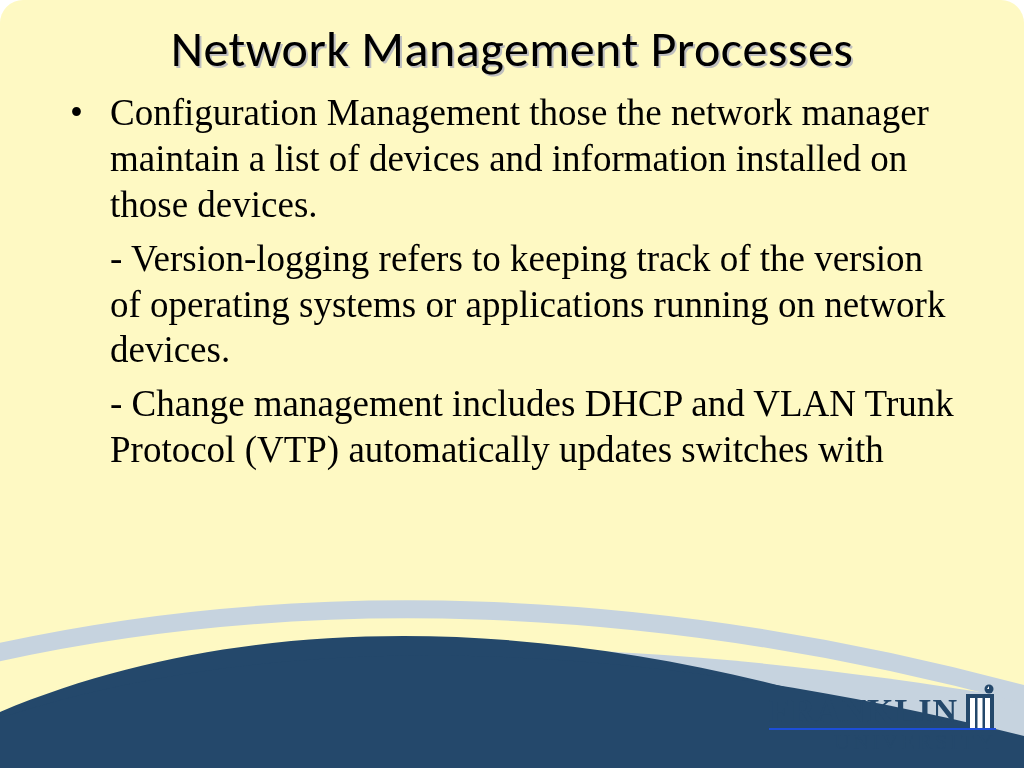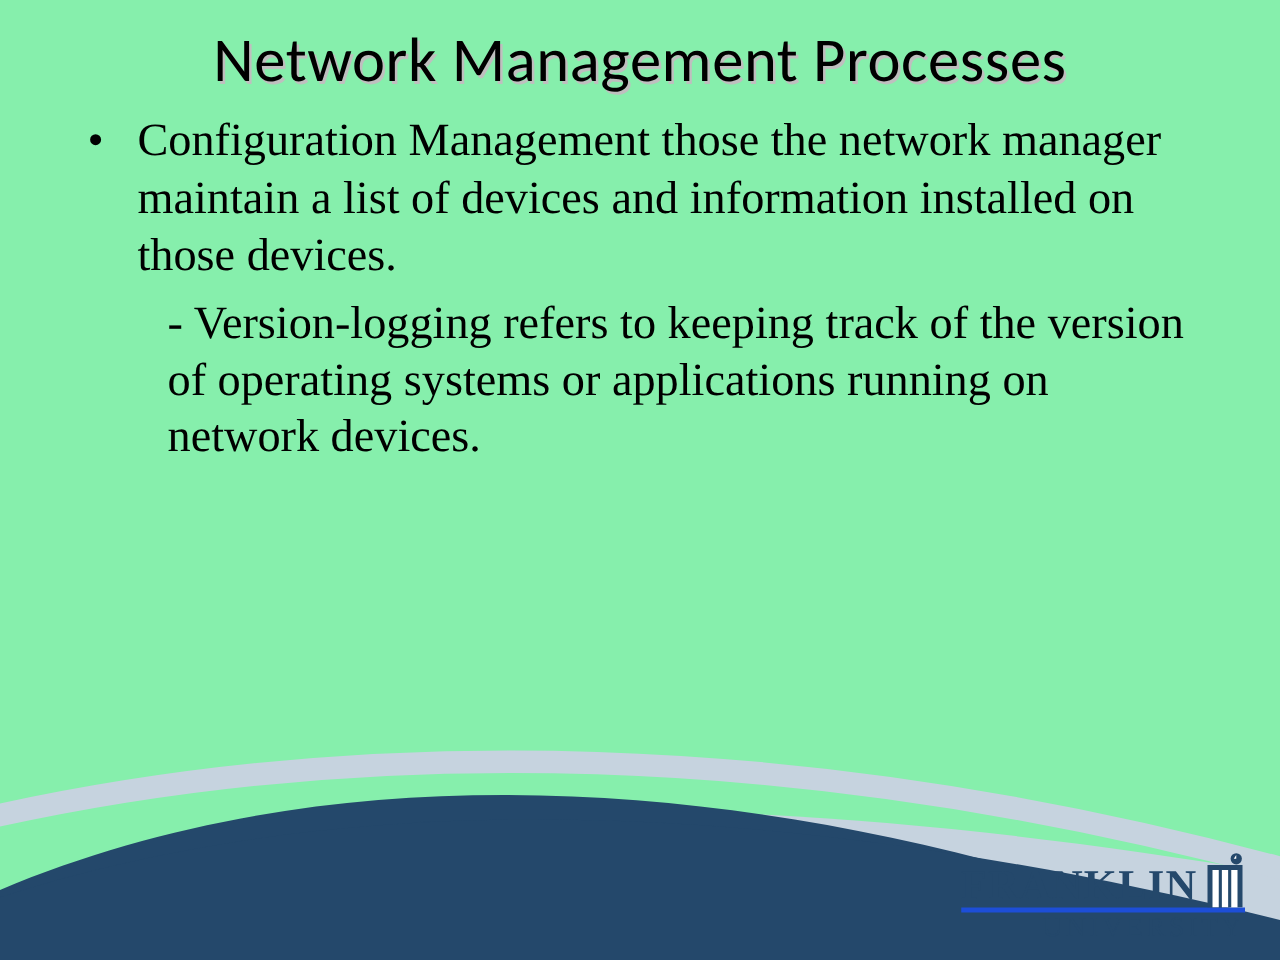--- a/index.html
+++ b/index.html
@@ -1,21 +1,22 @@
 <!DOCTYPE html>
 <html><head>
 <meta charset="utf-8">
 <style>
   * { margin: 0; padding: 0; box-sizing: border-box; }
   html, body { width: 1024px; height: 768px; overflow: hidden; background: #fff; font-family: "Times New Roman", Times, serif; }
   .slide {
     position: relative;
     width: 1024px;
     height: 768px;
-    background: #86efac;
+    background: #fef9c3;
+    border-radius: 23px;
   }
   .title {
     position: absolute;
     top: 18px;
     left: 0;
     width: 100%;
     text-align: center;
     font-size: 50px;
     font-weight: 400;
     color: #000;
@@ -28,21 +29,21 @@
     top: 90px;
     left: 70px;
     width: 890px;
     font-size: 37px;
     line-height: 1.24;
     color: #000;
   }
   .bullet-row { display: flex; }
   .bullet-mark { width: 40px; flex: 0 0 40px; }
   .bullet-text { flex: 1; }
-  .sub { margin-left: 64px; margin-top: 8px; }
+  .sub { margin-left: 40px; margin-top: 8px; }
   .sub2-indent { margin-left: 40px; display: block; }
 
   
   .swoosh {
     position: absolute;
     left: -120px;
     bottom: -40px;
     width: 1300px;
     height: 260px;
     pointer-events: none;
@@ -64,21 +65,21 @@
     font-weight: 700;
     display: flex;
     align-items: flex-end;
     justify-content: flex-end;
     gap: 4px;
   }
   .logo-bottom {
     font-size: 22px;
     letter-spacing: 3px;
     font-weight: 400;
-    border-top: 4px solid #1d4ed8;
+    border-top: 2px solid #1d4ed8;
     padding-top: 2px;
     margin-top: 2px;
   }
   .logo-mark {
     display: inline-block;
     position: relative;
     width: 32px;
     height: 40px;
     margin-left: 2px;
   }
@@ -91,20 +92,21 @@
 
   <div class="title">Network Management Processes</div>
 
   <div class="body">
     <div class="bullet-row">
       <div class="bullet-mark">•</div>
       <div class="bullet-text">Configuration Management those the network manager maintain a list of devices and information installed on those devices.</div>
     </div>
     <div class="sub">- Version-logging refers to keeping track of the version of operating systems or applications running on network devices.</div>
     <div class="sub">
+      <span>- Change management includes DHCP and VLAN Trunk Protocol (VTP) automatically updates switches with</span>
     </div>
   </div>
 
   <svg class="swoosh" viewBox="0 0 1300 260" preserveAspectRatio="none">
 
     <path d="M0,210 C300,80 700,60 1300,180 L1300,260 L0,260 Z" fill="#c6d3df"></path>
 
     <path d="M-50,150 C350,20 820,30 1320,200" stroke="#c6d3df" stroke-width="18" fill="none"></path>
 
     <path d="M-50,260 C250,40 650,60 980,160 C1020,172 1050,185 1060,190 C900,155 560,120 200,245 Z" fill="#24486b"></path>

